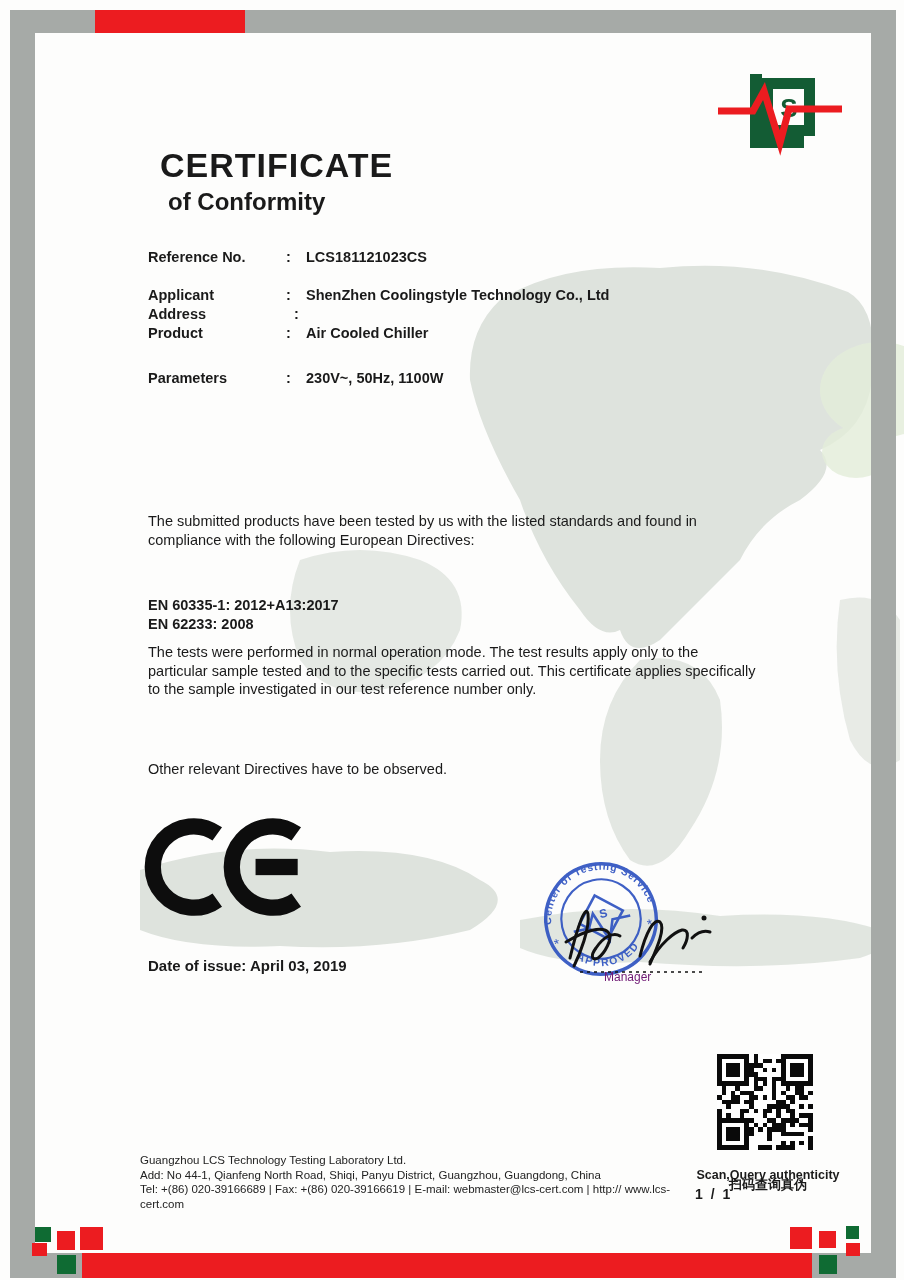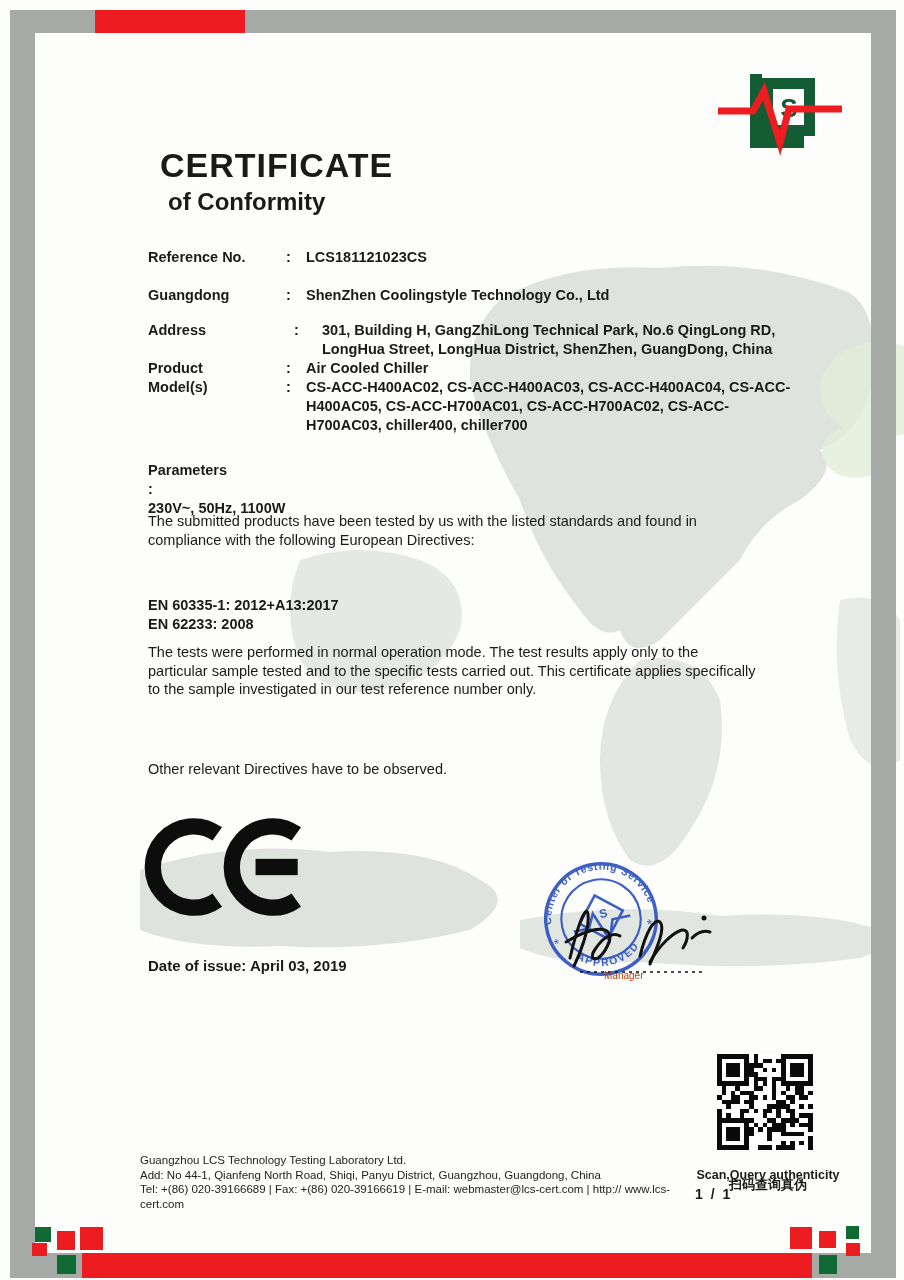--- a/index.html
+++ b/index.html
@@ -18,32 +18,32 @@
   
   .title{position:absolute;left:160px;top:146px;font-size:34px;font-weight:bold;letter-spacing:1px;}
   .subtitle{position:absolute;left:168px;top:188px;font-size:24px;font-weight:bold;}
   
   .fields{position:absolute;left:148px;top:248px;width:650px;}
   .frow{display:flex;align-items:flex-start;}
   .flabel{width:138px;font-size:14.5px;font-weight:bold;line-height:19px;flex:0 0 auto;}
   .fcolon{width:20px;font-size:14.5px;font-weight:bold;line-height:19px;flex:0 0 auto;}
   .fcolon::before{content:":";}
   .fvalue{width:485px;font-size:14.5px;font-weight:bold;line-height:19px;}
-  .g1{margin-top:19px;} .g2{margin-top:16px;gap:8px;} .g3{} .g4{margin-top:26px;flex-direction:column;}
+  .g1{margin-top:19px;} .g2{gap:8px;} .g3{} .g4{margin-top:26px;}
   
   .para{position:absolute;left:148px;width:610px;font-size:14.5px;line-height:18.5px;}
   .bold{font-weight:bold;}
   
   .ce{position:absolute;left:144px;top:810px;width:158px;height:114px;}
   
   .date{position:absolute;left:148px;top:957px;font-size:15px;font-weight:bold;}
   
   .stamp{position:absolute;left:532px;top:850px;width:138px;height:138px;opacity:.9;}
   .sig{position:absolute;left:552px;top:886px;width:180px;height:100px;}
-  .manager{position:absolute;left:604px;top:970px;font-size:10px;color:#c2410c;}
+  .manager{position:absolute;left:604px;top:970px;font-size:12px;color:#701a75;}
   
   .qr{position:absolute;left:717px;top:1054px;width:96px;height:96px;
       display:grid;grid-template-columns:repeat(21,1fr);grid-template-rows:repeat(21,1fr);background:#fff;}
   .qrc{background:#fff;} .qrc.b{background:#0a0a0a;}
   .qrcap-cn{position:absolute;left:688px;top:1152px;width:160px;text-align:center;font-size:13px;font-weight:bold;margin-top:24px;}
   .qrcap-en{position:absolute;left:676px;top:1168px;width:184px;text-align:center;font-size:12.5px;font-weight:bold;}
   .pageno{position:absolute;left:695px;top:1186px;width:110px;text-align:left;font-size:14px;font-weight:bold;letter-spacing:2px;}
   
   .footer{position:absolute;left:140px;top:1153px;width:560px;font-size:11.5px;line-height:14.5px;color:#222;}
 </style>
@@ -99,38 +99,32 @@
   <div class="title">CERTIFICATE</div>
   <div class="subtitle">of Conformity</div>
 
   <div class="fields">
     <div class="frow">
       <div class="flabel">Reference No.</div>
       <div class="fcolon"></div>
       <div class="fvalue">LCS181121023CS</div>
     </div>
     <div class="frow g1">
-      <div class="flabel">Guangdong</div>
+      <div class="flabel">Applicant</div>
       <div class="fcolon"></div>
       <div class="fvalue">ShenZhen Coolingstyle Technology Co., Ltd</div>
     </div>
     <div class="frow g2">
       <div class="flabel">Address</div>
       <div class="fcolon"></div>
-      <div class="fvalue">301, Building H, GangZhiLong Technical Park, No.6 QingLong RD, LongHua Street, LongHua District, ShenZhen, GuangDong, China</div>
     </div>
     <div class="frow g3">
       <div class="flabel">Product</div>
       <div class="fcolon"></div>
       <div class="fvalue">Air Cooled Chiller</div>
-    </div>
-    <div class="frow g3">
-      <div class="flabel">Model(s)</div>
-      <div class="fcolon"></div>
-      <div class="fvalue">CS-ACC-H400AC02, CS-ACC-H400AC03, CS-ACC-H400AC04, CS-ACC-H400AC05, CS-ACC-H700AC01, CS-ACC-H700AC02, CS-ACC-H700AC03, chiller400, chiller700</div>
     </div>
     <div class="frow g4">
       <div class="flabel">Parameters</div>
       <div class="fcolon"></div>
       <div class="fvalue">230V~, 50Hz, 1100W</div>
     </div>
   </div>
 
   <div class="para" style="top:512px;">The submitted products have been tested by us with the listed standards and found in compliance with the following European Directives:</div>
   <div class="para bold" style="top:596px;">EN 60335-1: 2012+A13:2017</div>

